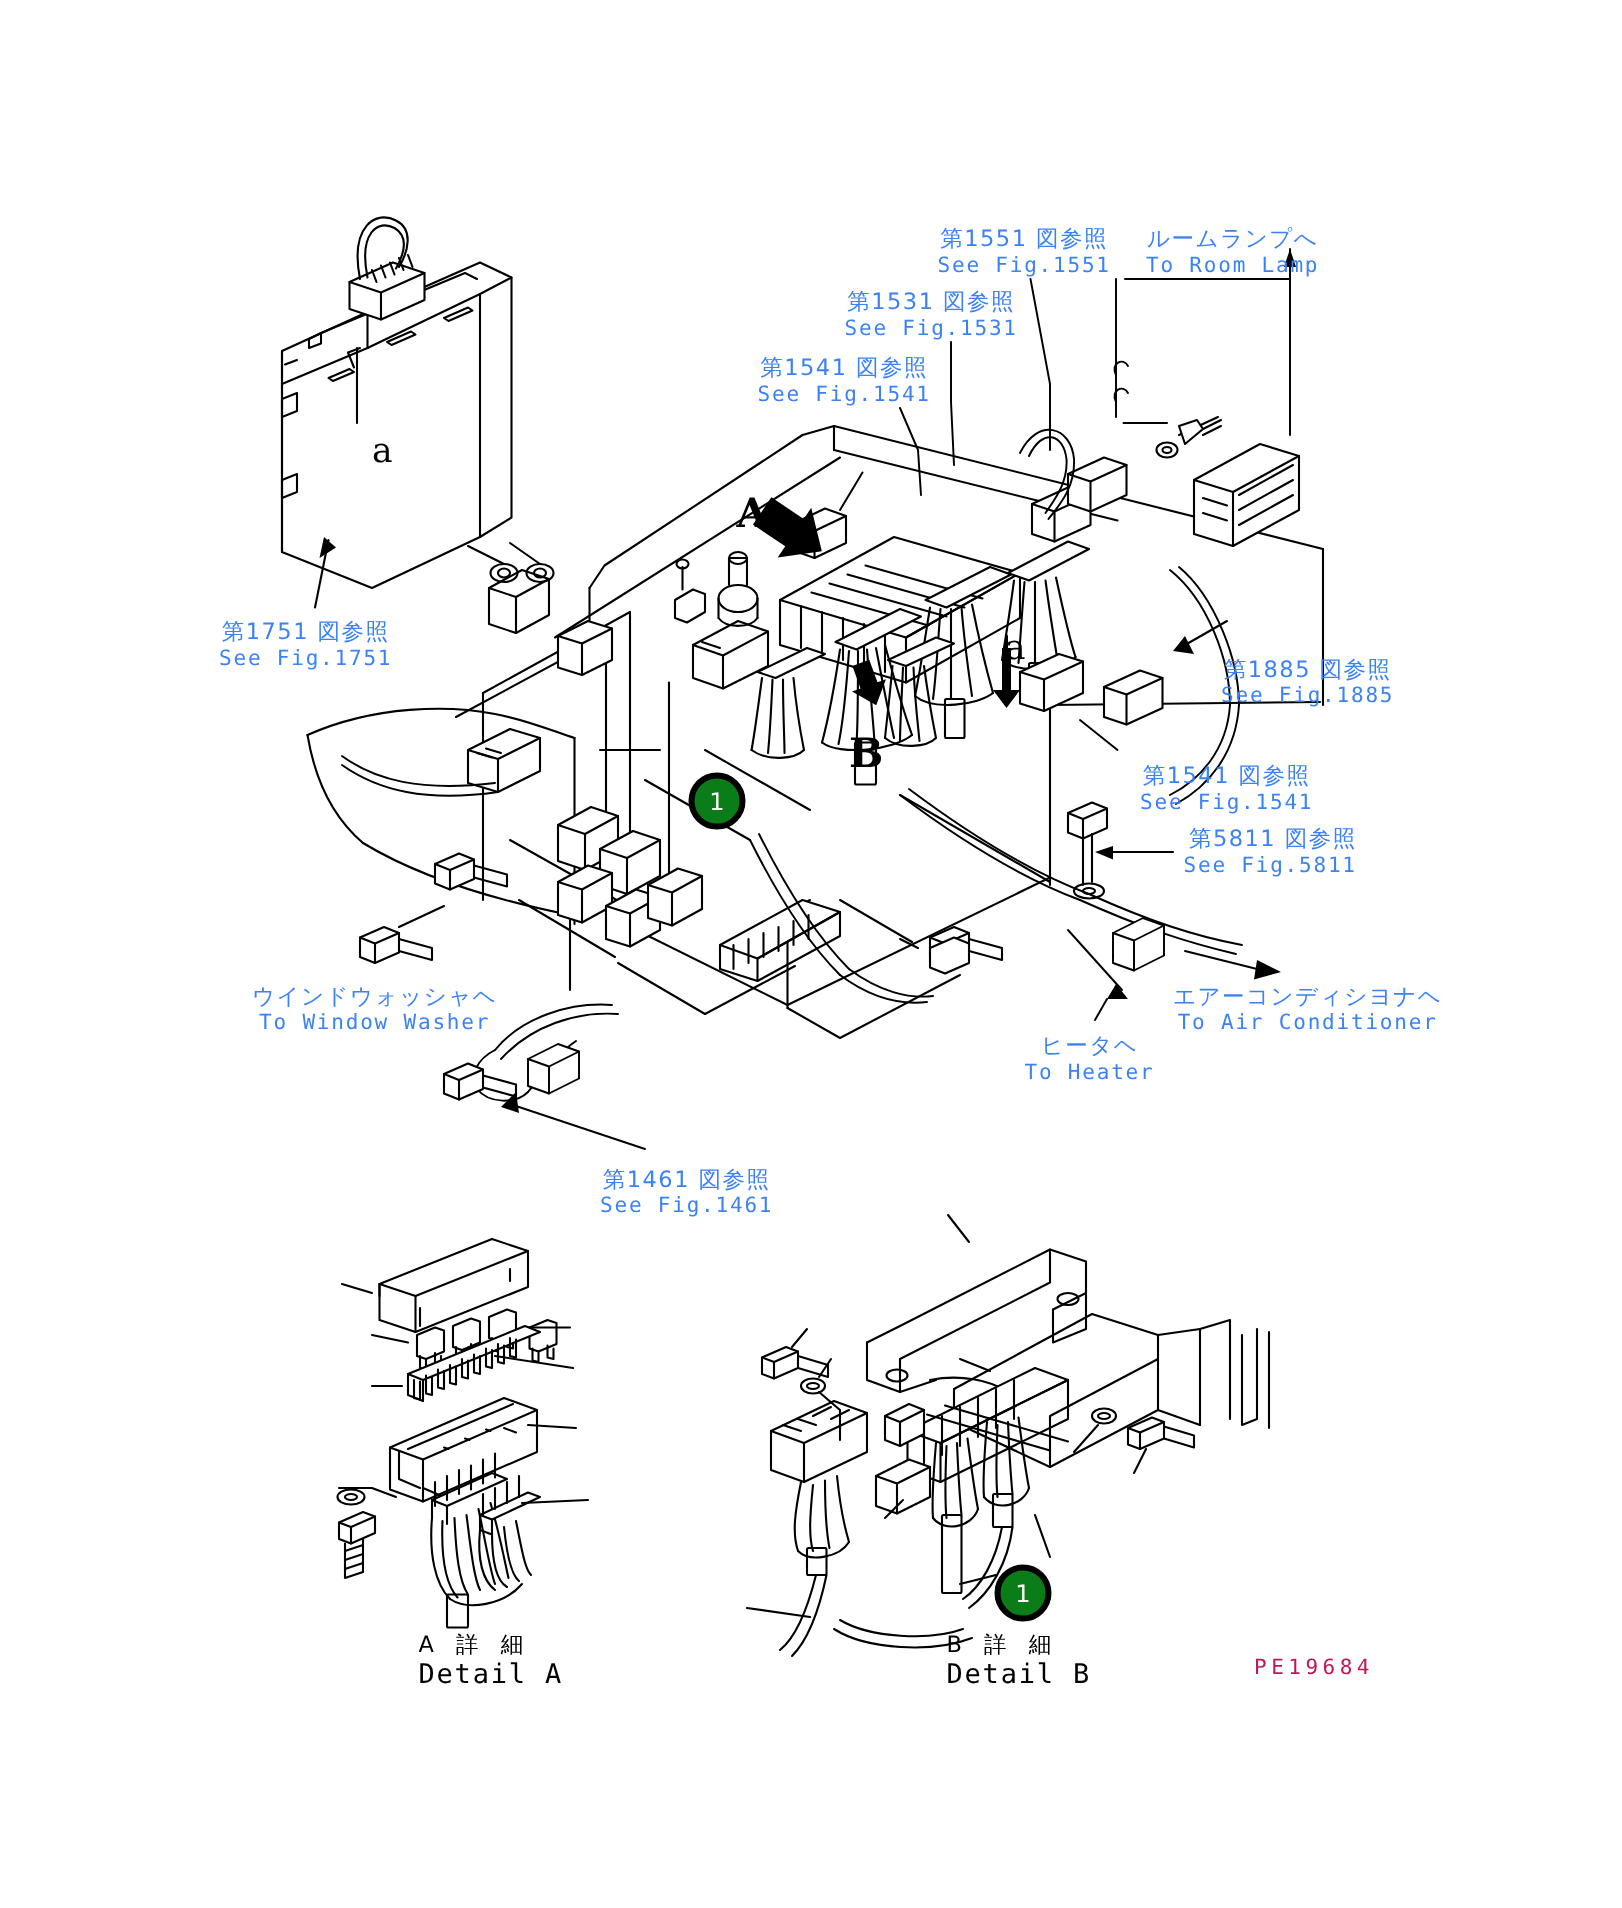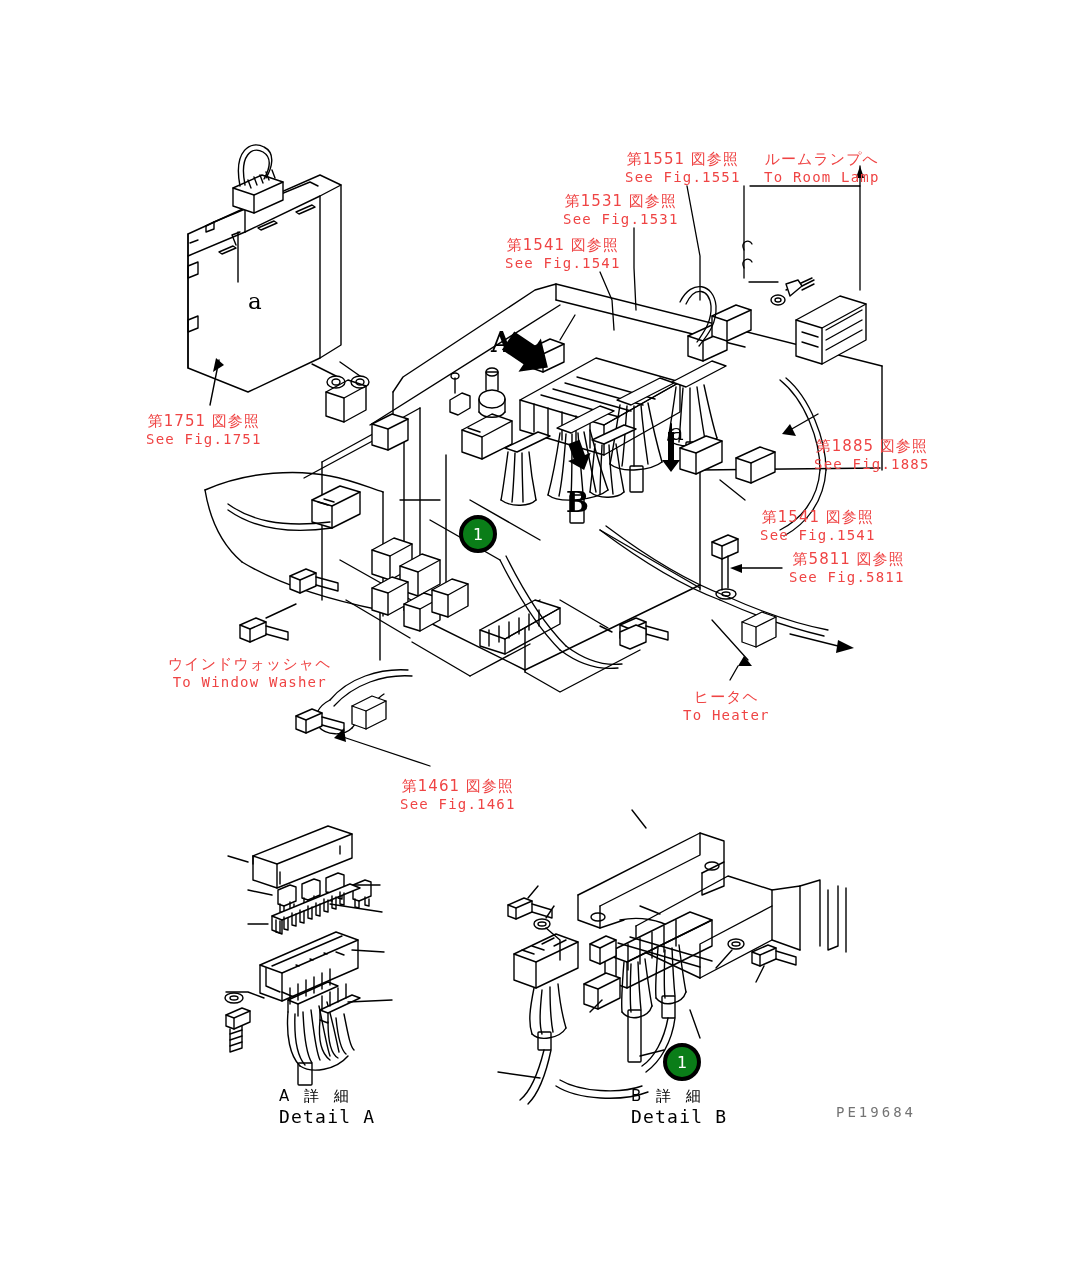--- a/index.html
+++ b/index.html
@@ -13,21 +13,21 @@
   #page {
     position: relative;
     width: 1081px;
     height: 1272px;
     background: #ffffff;
     overflow: hidden;
   }
   .label {
     position: absolute;
     white-space: nowrap;
-    color: #ef4444;
+    color: #3b82f6;
     line-height: 1.25;
   }
   .jp {
     font-family: "DejaVu Sans", sans-serif;
     font-size: 15px;
     letter-spacing: 1px;
   }
   .en {
     font-family: "DejaVu Sans Mono", monospace;
     font-size: 14px;
@@ -49,21 +49,21 @@
     position: static;
     display: block;
     font-size: 18px;
     letter-spacing: 1.2px;
   }
   .drawing-no {
     position: absolute;
     font-family: "DejaVu Sans Mono", monospace;
     font-size: 14px;
     letter-spacing: 3px;
-    color: #737373;
+    color: #be185d;
   }
   .section-letter {
     position: absolute;
     font-family: "DejaVu Serif", serif;
     font-weight: bold;
     font-size: 27px;
     color: #000;
   }
   .small-letter {
     position: absolute;
@@ -702,20 +702,24 @@
   <div class="label center" style="left:168px; top:655px;">
     <div class="jp">ウインドウォッシャヘ</div>
     <div class="en">To Window Washer</div>
   </div>
 
   <div class="label center" style="left:683px; top:688px;">
     <div class="jp">ヒータヘ</div>
     <div class="en">To Heater</div>
   </div>
 
+  <div class="label center" style="left:782px; top:655px;">
+    <div class="jp">エアーコンディシヨナヘ</div>
+    <div class="en">To Air Conditioner</div>
+  </div>
 
   <div class="label center" style="left:400px; top:777px;">
     <div class="jp">第1461 図参照</div>
     <div class="en">See Fig.1461</div>
   </div>
 
   <div class="section-letter" style="left:491px; top:327px;">A</div>
   <div class="section-letter" style="left:566px; top:487px;">B</div>
 
   <div class="small-letter" style="left:248px; top:288px;">a</div>

